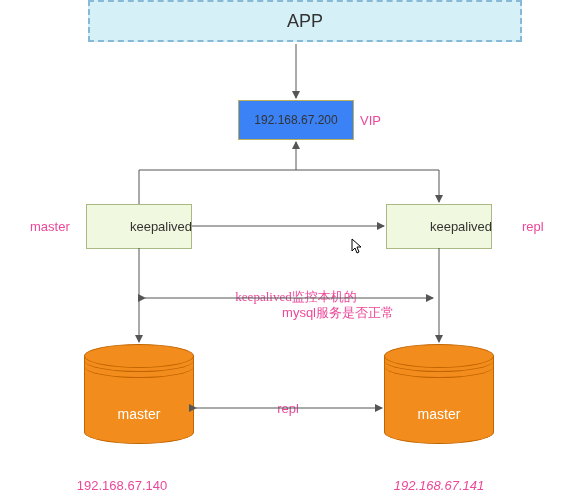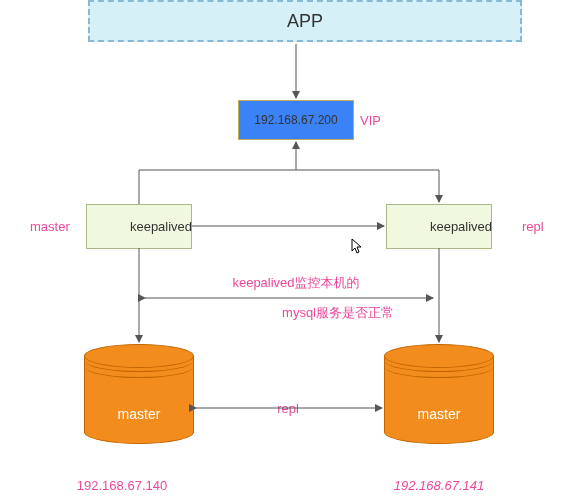--- a/index.html
+++ b/index.html
@@ -152,21 +152,21 @@
   <div class="db-body"></div>
   <div class="db-top"></div>
   <div class="db-ring" style="top:6px;"></div>
   <div class="db-ring" style="top:12px;"></div>
   <div class="db-label">master</div>
 </div>
 
 <div class="label label-center" style="left:67px; top:478px; width:110px;">192.168.67.140</div>
 <div class="label label-center" style="left:384px; top:478px; width:110px;font-style:italic;">192.168.67.141</div>
 
-<div class="label label-center" style="left:198px; top:274px; width:196px;">keepalived监控本机的</div>
+<div class="label label-center" style="left:198px; top:288px; width:196px;font-family:Liberation Serif, serif;">keepalived监控本机的</div>
 <div class="label label-center" style="left:198px; top:304px; width:196px;text-align:right;">mysql服务是否正常</div>
 
 <div class="label label-center" style="left:258px; top:401px; width:60px; background:#fff;">repl</div>
 
 <div class="cursor">
   <svg width="14" height="16" viewBox="0 0 14 16">
     <path d="M1 1 L1 13 L4 10 L6 15 L8 14 L6 9 L10 9 Z" fill="#fff" stroke="#000" stroke-width="1"></path>
   </svg>
 </div>
 

